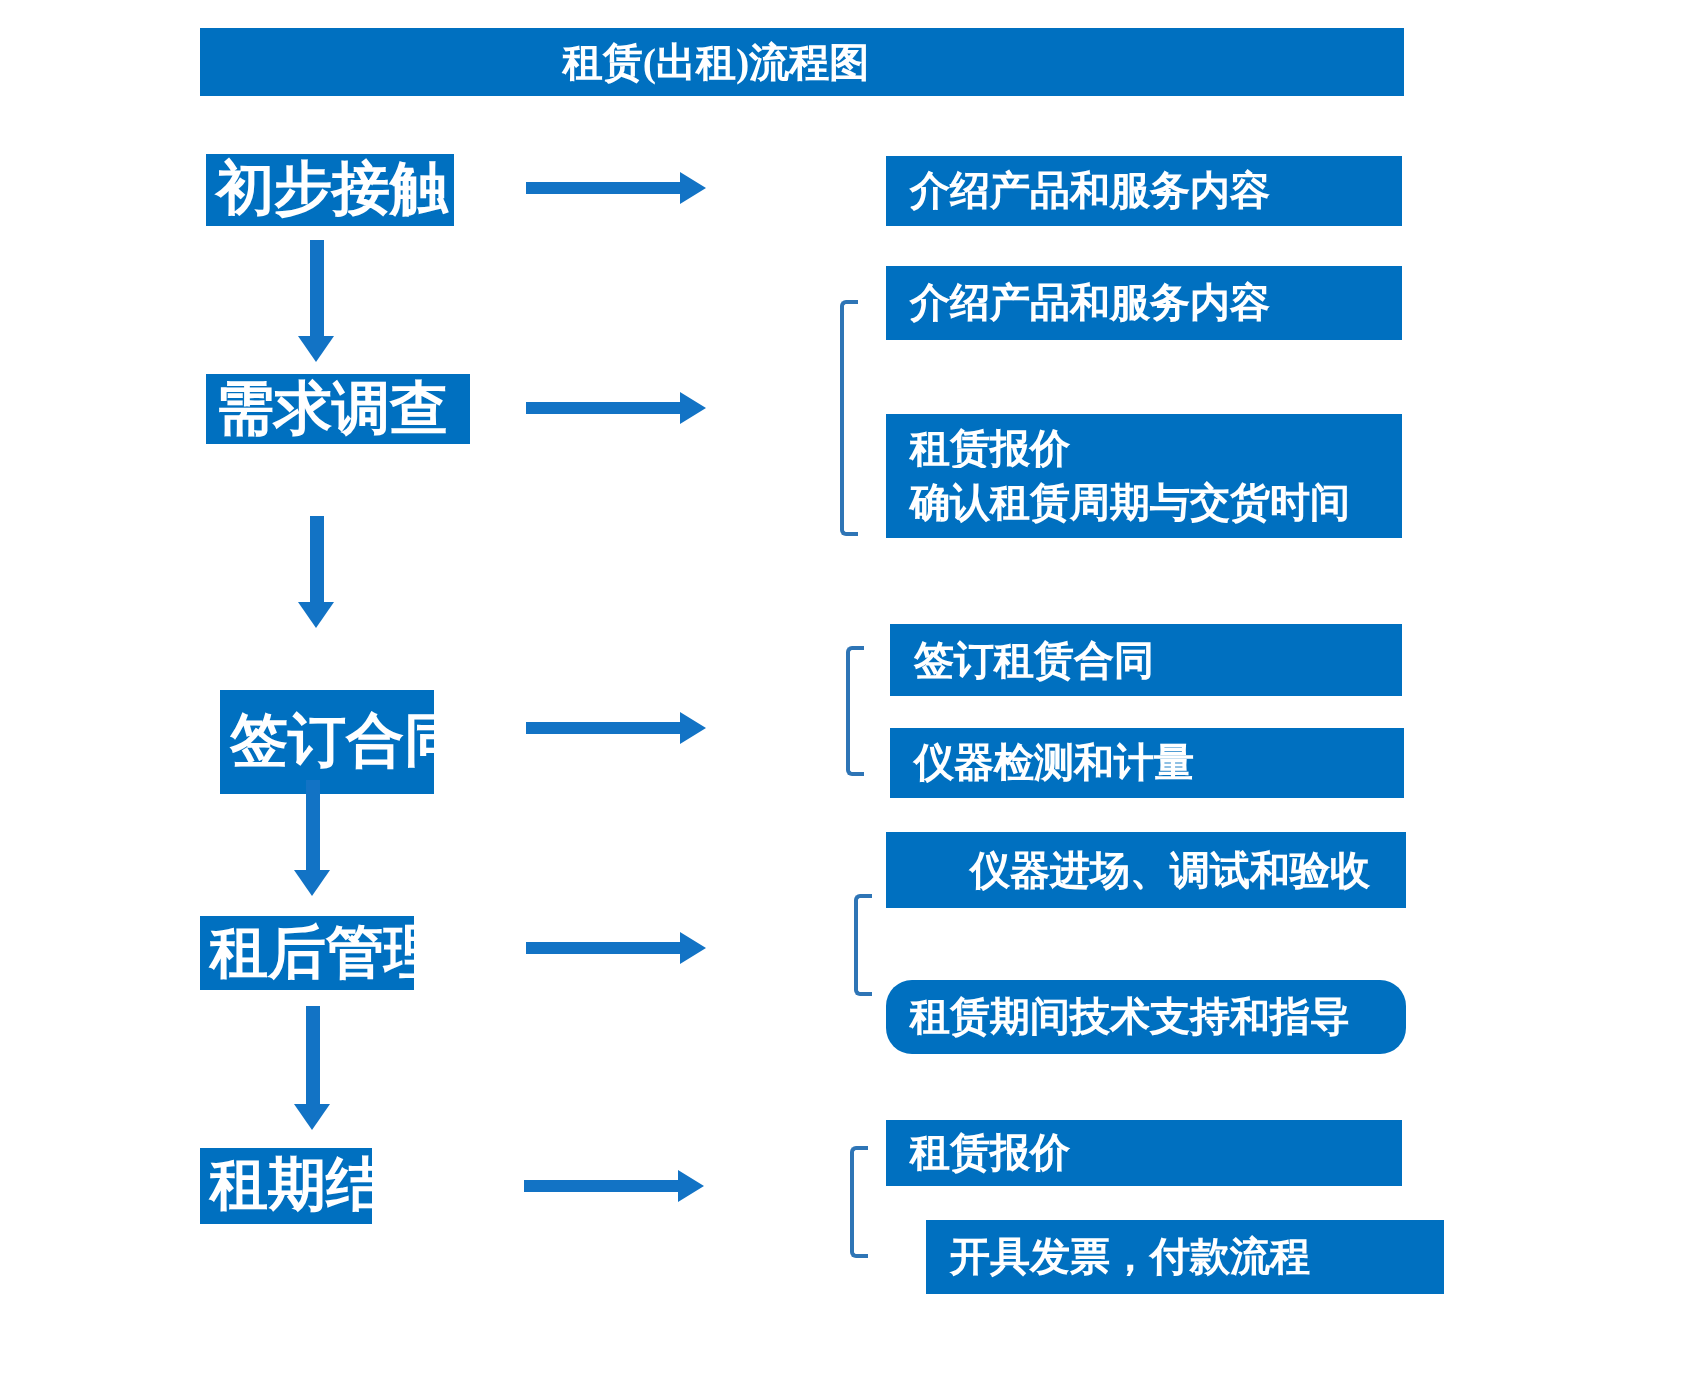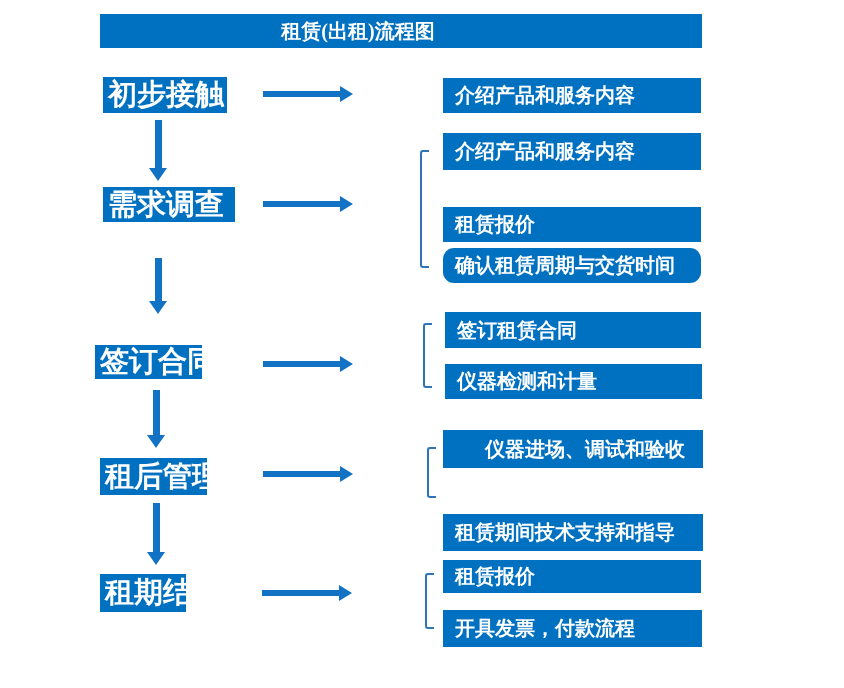--- a/index.html
+++ b/index.html
@@ -106,34 +106,34 @@
 </style>
 </head>
 <body>
 
 <div class="canvas">
 
   <div class="title-bar">租赁(出租)流程图</div>
 
   <div class="step-box" style="left:103px; top:77px;  width:124px; height:36px;">初步接触</div>
   <div class="step-box" style="left:103px; top:187px; width:132px; height:35px;">需求调查</div>
-  <div class="step-box" style="left:95px; top:345px; width:107px; height:34px;">签订合同</div>
+  <div class="step-box" style="left:110px; top:345px; width:107px; height:52px;">签订合同</div>
   <div class="step-box" style="left:100px; top:458px; width:107px; height:37px;">租后管理</div>
   <div class="step-box" style="left:100px; top:574px; width:86px; height:38px;">租期结束</div>
 
   <div class="detail-box" style="top:78px;  height:35px;">介绍产品和服务内容</div>
   <div class="detail-box" style="top:133px; height:37px;">介绍产品和服务内容</div>
   <div class="detail-box" style="top:187px; height:35px;margin-top:20px;">租赁报价</div>
-  <div class="detail-box" style="top:248px; height:35px;border-radius:11px;">确认租赁周期与交货时间</div>
+  <div class="detail-box" style="top:234px; height:35px;">确认租赁周期与交货时间</div>
   <div class="detail-box" style="top:312px; height:36px; left:445px; width:256px;">签订租赁合同</div>
   <div class="detail-box" style="top:364px; height:35px; left:445px; width:257px;">仪器检测和计量</div>
-  <div class="detail-box" style="top:430px; height:38px; width:260px;padding-left:42px;">仪器进场、调试和验收</div>
-  <div class="detail-box" style="top:514px; height:37px; width:260px;">租赁期间技术支持和指导</div>
+  <div class="detail-box" style="top:416px; height:38px; width:260px;padding-left:42px;">仪器进场、调试和验收</div>
+  <div class="detail-box" style="top:490px; height:37px; width:260px;border-radius:13px;">租赁期间技术支持和指导</div>
   <div class="detail-box" style="top:560px; height:33px;">租赁报价</div>
-  <div class="detail-box" style="top:610px; height:37px; width:259px;">开具发票，付款流程</div>
+  <div class="detail-box" style="top:610px; height:37px; width:259px;margin-left:20px;">开具发票，付款流程</div>
 
   <div class="h-arrow" style="left:263px; top:86px;  width:90px;">
     <div class="shaft"></div>
       <div class="head"></div>
   </div>
   <div class="h-arrow" style="left:263px; top:196px; width:90px;">
     <div class="shaft"></div>
       <div class="head"></div>
   </div>
   <div class="h-arrow" style="left:263px; top:356px; width:90px;">

